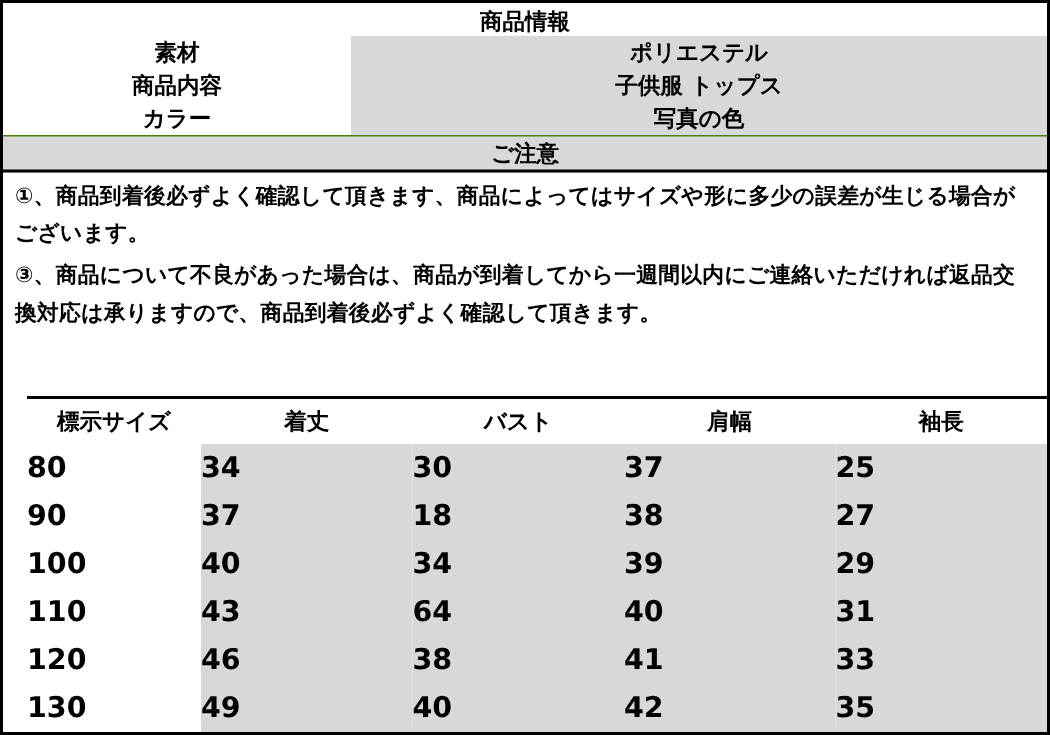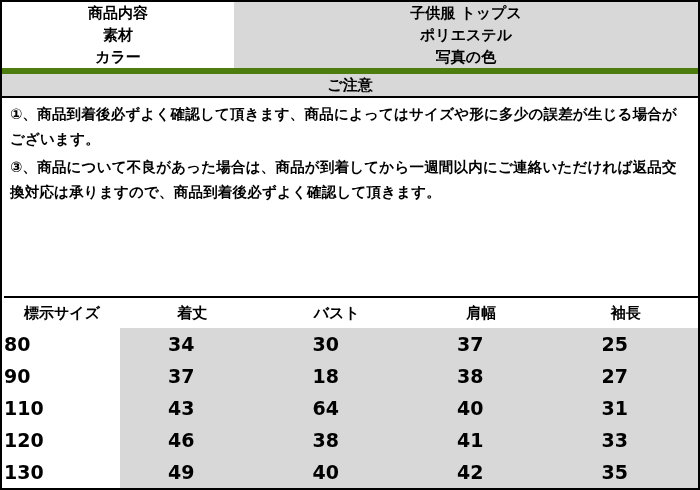--- a/index.html
+++ b/index.html
@@ -56,38 +56,38 @@
     background: #d8d8d8;
   }
 
   
   .notice-title {
     text-align: center;
     font-size: 15px;
     font-weight: bold;
     line-height: 22px;
     background: #d8d8d8;
-    border-top: 6px solid #4d7c0f;
+    border-top: 1px solid #4d7c0f;
     border-bottom: 2px solid #000000;
   }
   .notice-list {
     padding: 4px 8px 2px 8px;
   }
   .notice-item {
     font-size: 14.5px;
     font-weight: bold;
     line-height: 25px;
     letter-spacing: 0.2px;
     margin-bottom: 3px;
   }
 
   
   .size-wrap {
     position: absolute;
-    left: 2px;
+    left: 16px;
     right: 0;
     bottom: 0;
     border-top: 2px solid #000000;
   }
   .size-table {
     width: 100%;
     border-collapse: collapse;
     table-layout: fixed;
   }
   .size-table th {
@@ -103,39 +103,39 @@
     font-weight: bold;
     text-align: left;
     line-height: 32px;
     padding: 0;
   }
   .size-table tbody td.cell-label {
     background: #ffffff;
   }
   .size-table tbody td.cell-val {
     background: #d8d8d8;
-    padding-left: 48px;
   }
   .col-label { width: 116px; }
 </style>
 </head>
 <body>
 
 <div class="page">
 
   <div class="info-block">
+    <div class="info-title">商品情報</div>
     <table class="info-table">
       <tbody>
         <tr>
+          <td class="info-label">素材</td>
+          <td class="info-value">ポリエステル</td>
+        </tr>
+        <tr>
           <td class="info-label">商品内容</td>
           <td class="info-value">子供服 トップス</td>
-        </tr>
-        <tr>
-          <td class="info-label">素材</td>
-          <td class="info-value">ポリエステル</td>
         </tr>
         <tr>
           <td class="info-label">カラー</td>
           <td class="info-value">写真の色</td>
         </tr>
       </tbody>
     </table>
   </div>
 
   <div class="notice-block">
@@ -166,20 +166,27 @@
           <td class="cell-val">25</td>
         </tr>
         <tr>
           <td class="cell-label col-label">90</td>
           <td class="cell-val">37</td>
           <td class="cell-val">18</td>
           <td class="cell-val">38</td>
           <td class="cell-val">27</td>
         </tr>
         <tr>
+          <td class="cell-label col-label">100</td>
+          <td class="cell-val">40</td>
+          <td class="cell-val">34</td>
+          <td class="cell-val">39</td>
+          <td class="cell-val">29</td>
+        </tr>
+        <tr>
           <td class="cell-label col-label">110</td>
           <td class="cell-val">43</td>
           <td class="cell-val">64</td>
           <td class="cell-val">40</td>
           <td class="cell-val">31</td>
         </tr>
         <tr>
           <td class="cell-label col-label">120</td>
           <td class="cell-val">46</td>
           <td class="cell-val">38</td>

